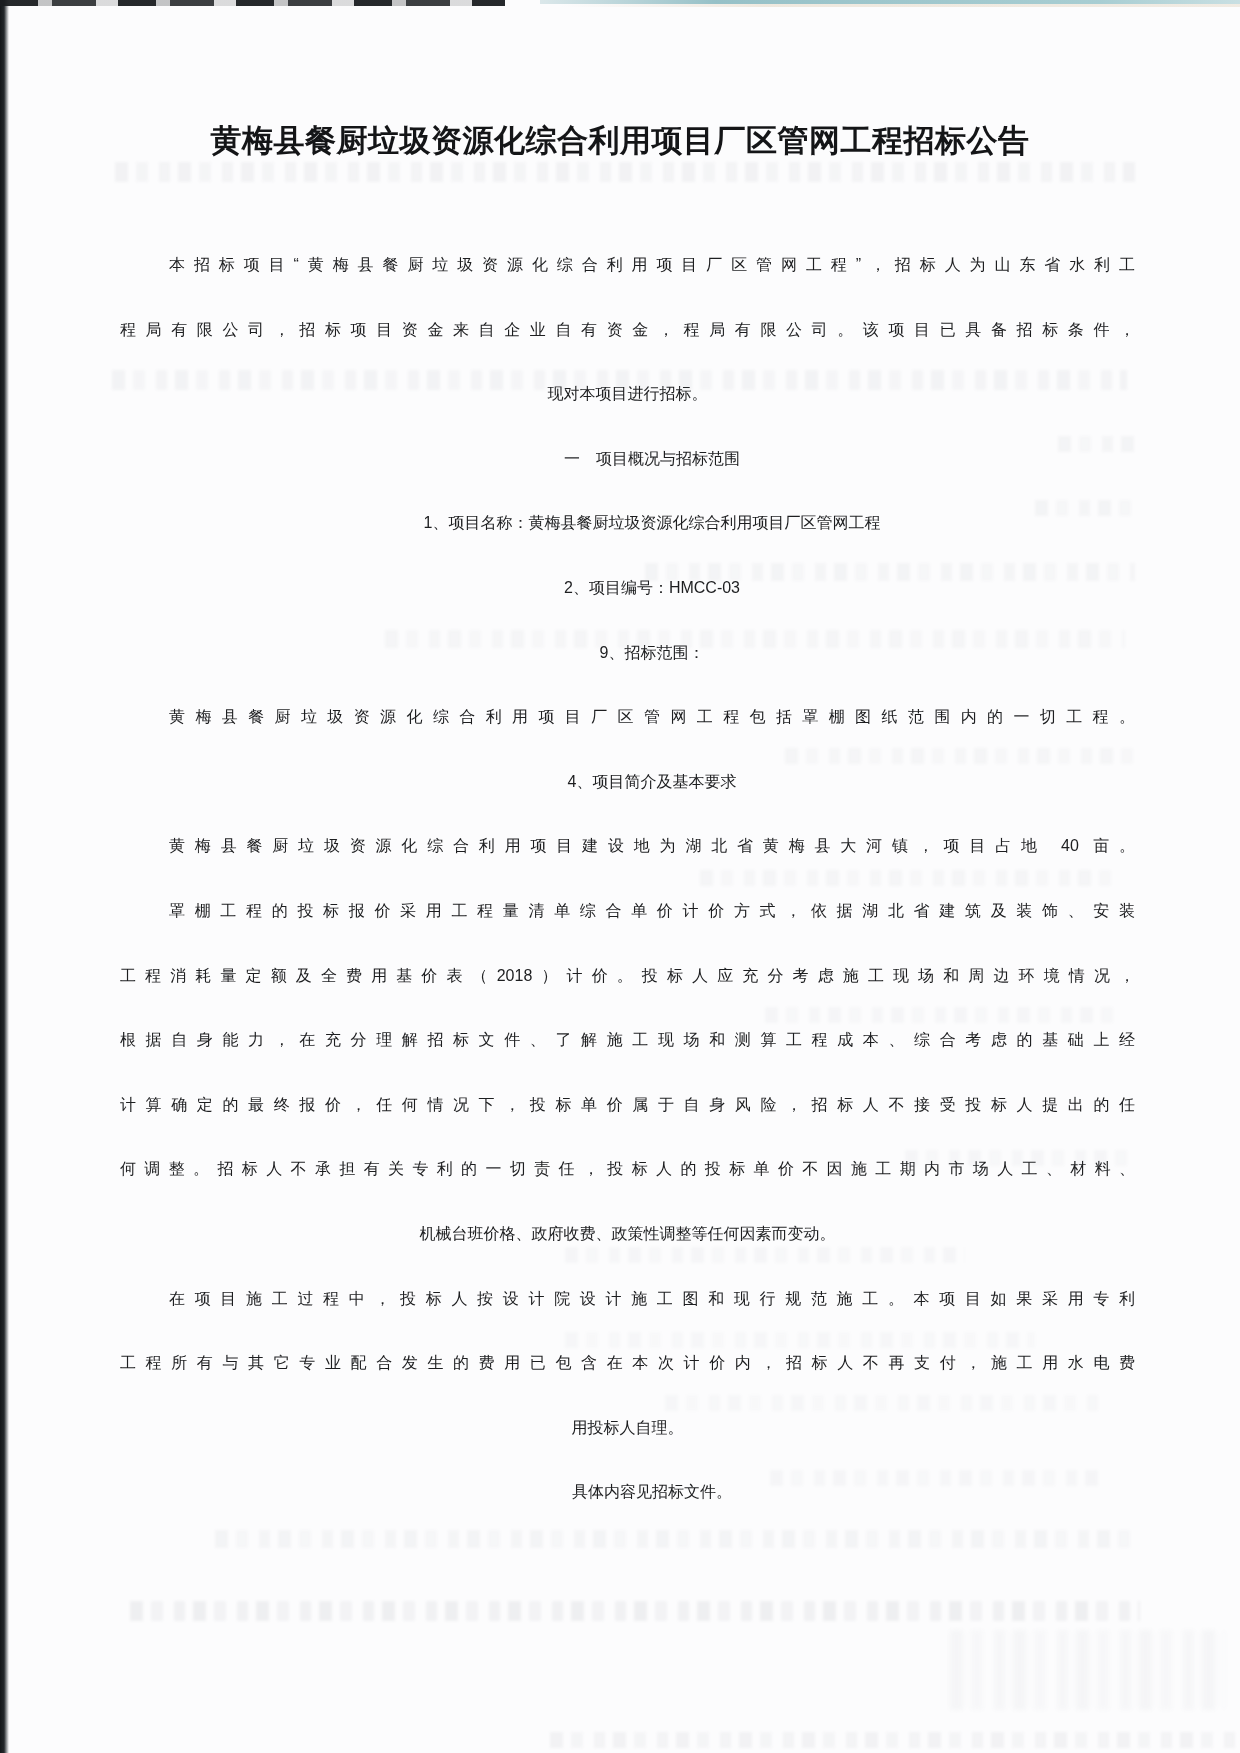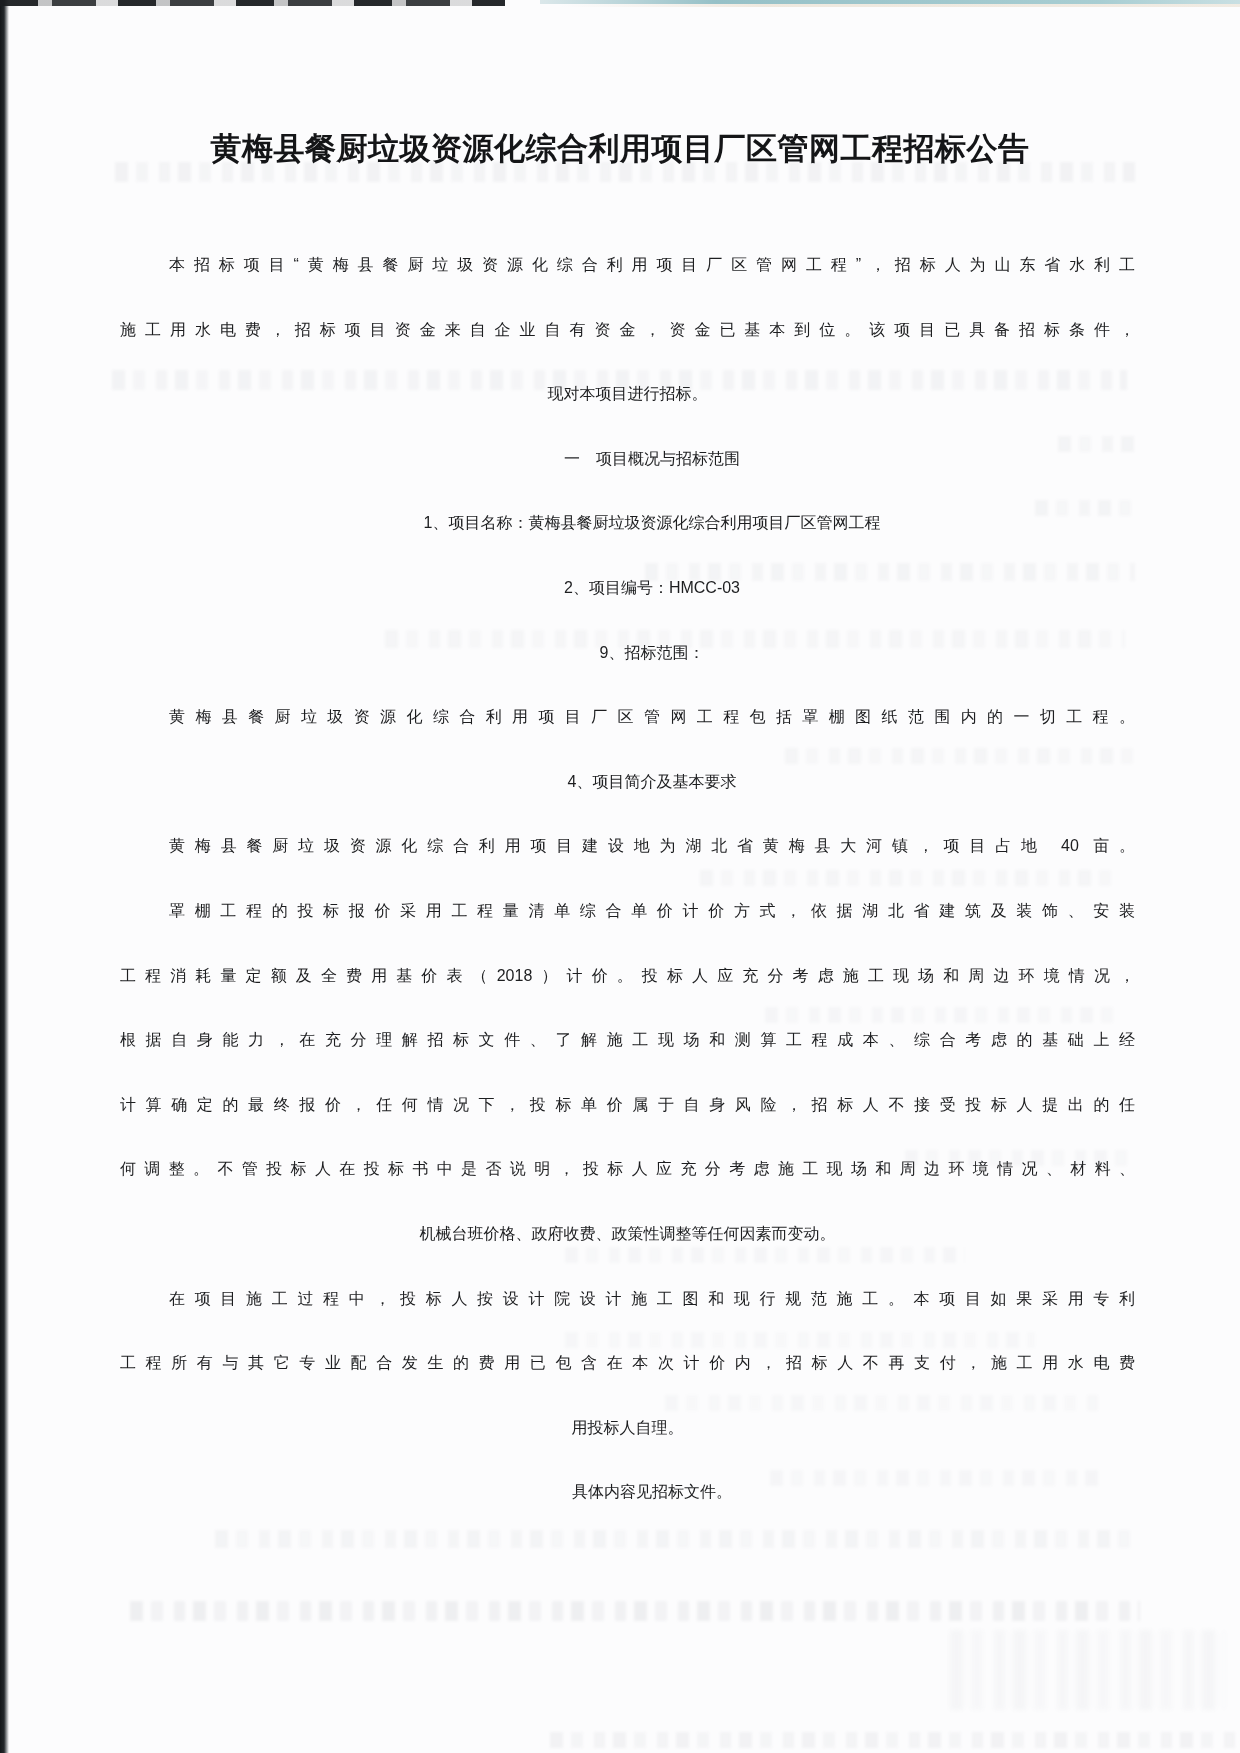--- a/index.html
+++ b/index.html
@@ -40,21 +40,21 @@
   }
   .edge-top-warm {
     position: absolute;
     left: 560px; top: 4px;
     width: 680px; height: 3px;
     background: linear-gradient(90deg, rgba(214,196,166,0), rgba(214,196,166,0.35) 30%, rgba(214,196,166,0.3));
   }
   
   .title {
     position: absolute;
-    top: 128px; left: 0;
+    top: 120px; left: 0;
     width: 1240px;
     margin: 0;
     text-align: center;
     font-size: 31px;
     line-height: 42px;
     font-weight: 700;
     color: #141517;
     letter-spacing: 0.5px;
   }
   
@@ -102,34 +102,34 @@
 
   <div class="edge-left"></div>
   <div class="edge-top-dark"></div>
   <div class="edge-top-teal"></div>
   <div class="edge-top-warm"></div>
 
   <h1 class="title">黄梅县餐厨垃圾资源化综合利用项目厂区管网工程招标公告</h1>
 
   <div class="doc-body" id="doc-body">
       <div class="line indent fill"><span class="seg">本招标项目“黄梅县餐厨垃圾资源化综合利用项目厂区管网工程”，招标人为山东省水利工</span></div>
-      <div class="line fill"><span class="seg">施工用水电费，招标项目资金来自企业自有资金，资金已基本到位。该项目已具备招标条件，</span></div>
+      <div class="line fill"><span class="seg">程局有限公司，招标项目资金来自企业自有资金，程局有限公司。该项目已具备招标条件，</span></div>
       <div class="line"><span class="seg">现对本项目进行招标。</span></div>
       <div class="line indent"><span class="seg bold">一　项目概况与招标范围</span></div>
       <div class="line indent"><span class="seg">1、项目名称：黄梅县餐厨垃圾资源化综合利用项目厂区管网工程</span></div>
       <div class="line indent"><span class="seg">2、项目编号：</span><span class="seg bold">HMCC-03</span></div>
       <div class="line indent"><span class="seg">9、招标范围：</span></div>
       <div class="line indent fill"><span class="seg">黄梅县餐厨垃圾资源化综合利用项目厂区管网工程包括罩棚图纸范围内的一切工程。</span></div>
       <div class="line indent"><span class="seg">4、项目简介及基本要求</span></div>
       <div class="line indent fill"><span class="seg">黄梅县餐厨垃圾资源化综合利用项目建设地为湖北省黄梅县大河镇，项目占地 40 亩。</span></div>
       <div class="line indent fill"><span class="seg">罩棚工程的投标报价采用</span><span class="seg bold">工程量清单综合单价</span><span class="seg">计价方式，依据</span><span class="seg bold">湖北省建筑及装饰、安装</span></div>
       <div class="line fill"><span class="seg bold">工程消耗量定额及全费用基价表（2018）计价。</span><span class="seg">投标人应充分考虑施工现场和周边环境情况，</span></div>
       <div class="line fill"><span class="seg">根据自身能力，在充分理解招标文件、了解施工现场和测算工程成本、综合考虑的基础上经</span></div>
       <div class="line fill"><span class="seg">计算确定的最终报价，任何情况下，投标单价属于自身风险，招标人不接受投标人提出的任</span></div>
-      <div class="line fill"><span class="seg">何调整。不管投标人在投标书中是否说明，投标人应充分考虑施工现场和周边环境情况、材料、</span></div>
+      <div class="line fill"><span class="seg">何调整。招标人不承担有关专利的一切责任，投标人的投标单价不因施工期内市场人工、材料、</span></div>
       <div class="line"><span class="seg">机械台班价格、政府收费、政策性调整等任何因素而变动。</span></div>
       <div class="line indent fill"><span class="seg">在项目施工过程中，投标人按设计院设计施工图和现行规范施工。本项目如果采用专利</span></div>
       <div class="line fill"><span class="seg">工程所有与其它专业配合发生的费用已包含在本次计价内，招标人不再支付，施工用水电费</span></div>
       <div class="line"><span class="seg">用投标人自理。</span></div>
       <div class="line indent"><span class="seg">具体内容见招标文件。</span></div>
     </div>
 
   <div class="ghost" style="top:162px;  left:115px;  width:1020px; height:20px; opacity:0.11;"></div>
   <div class="ghost" style="top:370px;  left:112px;  width:1015px; height:20px; opacity:0.10;"></div>
   <div class="ghost" style="top:436px;  left:1058px; width:80px;   height:16px; opacity:0.09;"></div>

